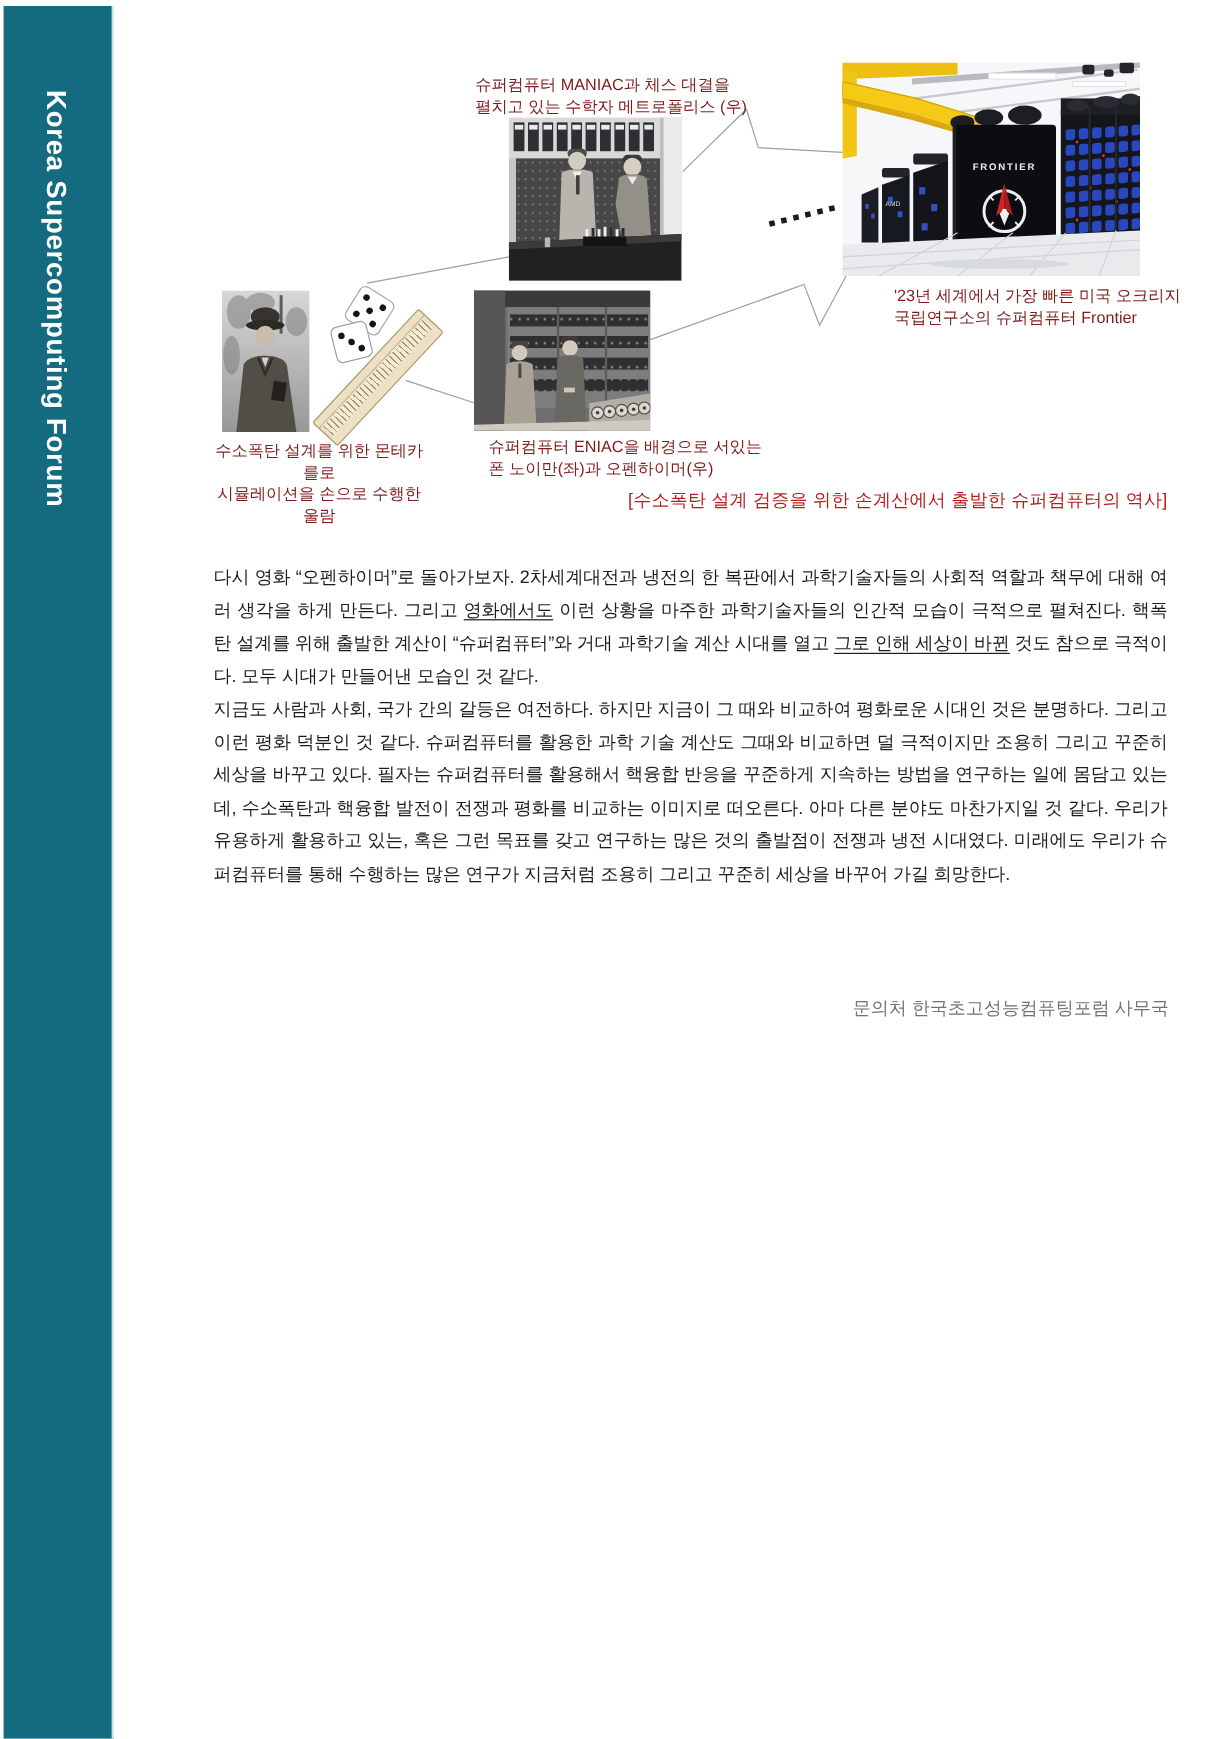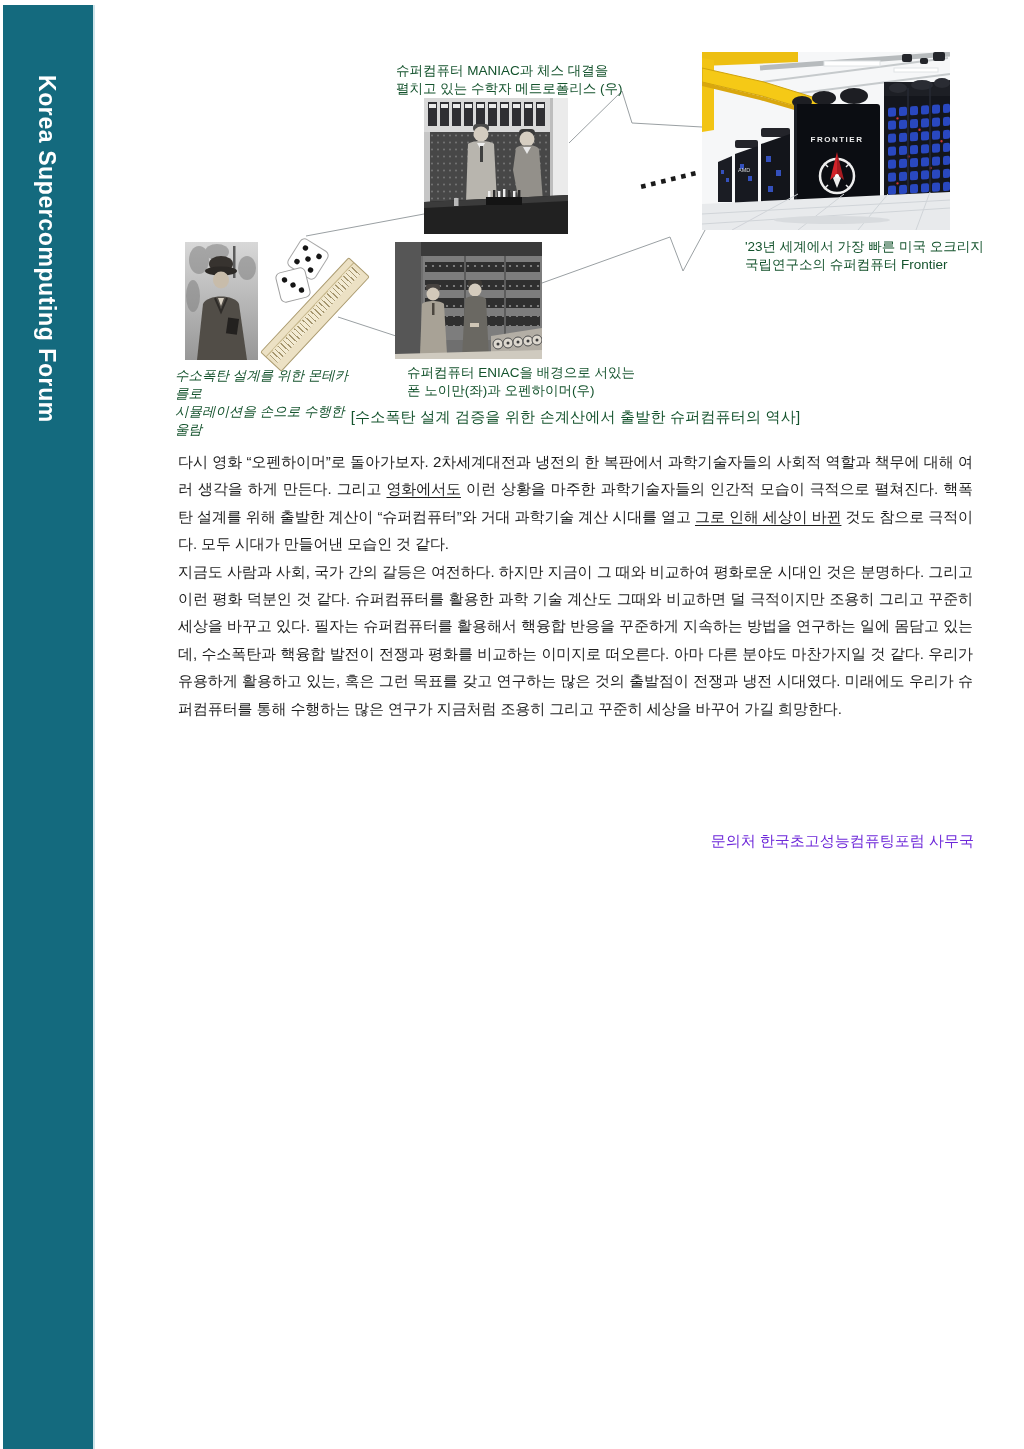--- a/index.html
+++ b/index.html
@@ -13,29 +13,29 @@
     left:3px;top:5px;width:90px;height:1444px;background:#146a7e;
     border-right:2px solid #cfe4ea;
   }
   .sidebar-label{
     position:absolute;left:30px;top:70px;
     writing-mode:vertical-rl;text-orientation:mixed;
     color:#ffffff;font-weight:bold;font-size:23px;letter-spacing:.6px;
     white-space:nowrap;
   }
   
-  .cap{font-size:13.5px;line-height:18px;color:#14532d;white-space:pre-line;}
-  .cap-center{font-style:italic;}
-  .history-cap{font-size:15px;color:#14532d;text-align:center;letter-spacing:.2px;}
+  .cap{font-size:13.5px;line-height:18px;color:#7f1d1d;white-space:pre-line;}
+  .cap-center{text-align:center;}
+  .history-cap{font-size:15px;color:#b91c1c;text-align:right;letter-spacing:.2px;}
   
   .article{width:795px;font-size:15px;line-height:27.4px;color:#1c1c1c;
-    text-align:justify;letter-spacing:-.1px;}
+    text-align:justify;letter-spacing:-.1px;margin-top:20px;}
   .article p{margin:0;}
   .u{text-decoration:underline;text-underline-offset:3px;}
-  .footer{font-size:15px;line-height:32px;color:#6d28d9;text-align:right;white-space:pre-line;}
+  .footer{font-size:15px;line-height:32px;color:#737373;text-align:right;white-space:pre-line;}
   
   .photo{display:block;}
   svg text{font-family:"Liberation Sans","DejaVu Sans",sans-serif;}
   
   .slide-rule{
     left:250px;top:300px;width:128px;height:27px;
     background:
       linear-gradient(#c9ba8f 1px,transparent 1px),
       linear-gradient(0deg, #c9ba8f 1px, transparent 1px),
       #ece1c4;

